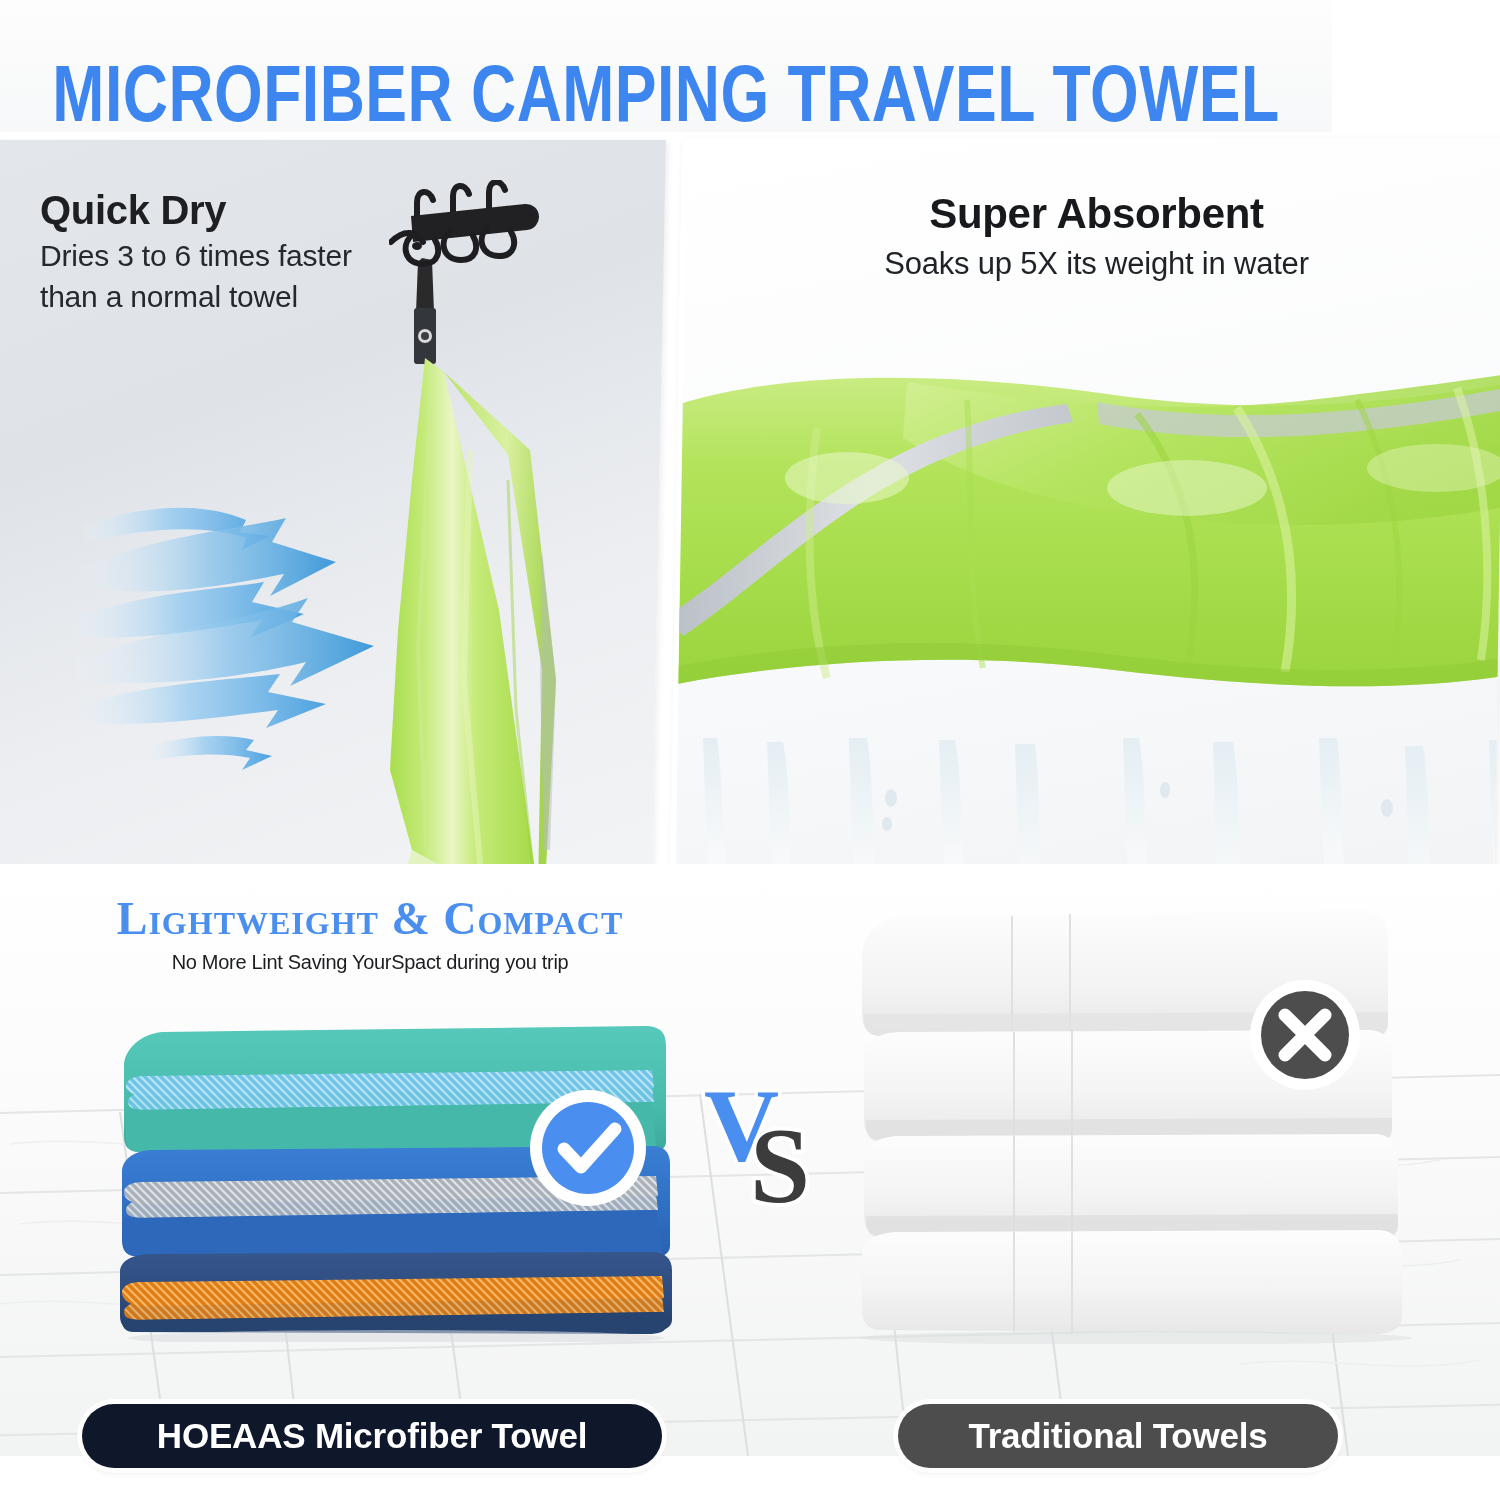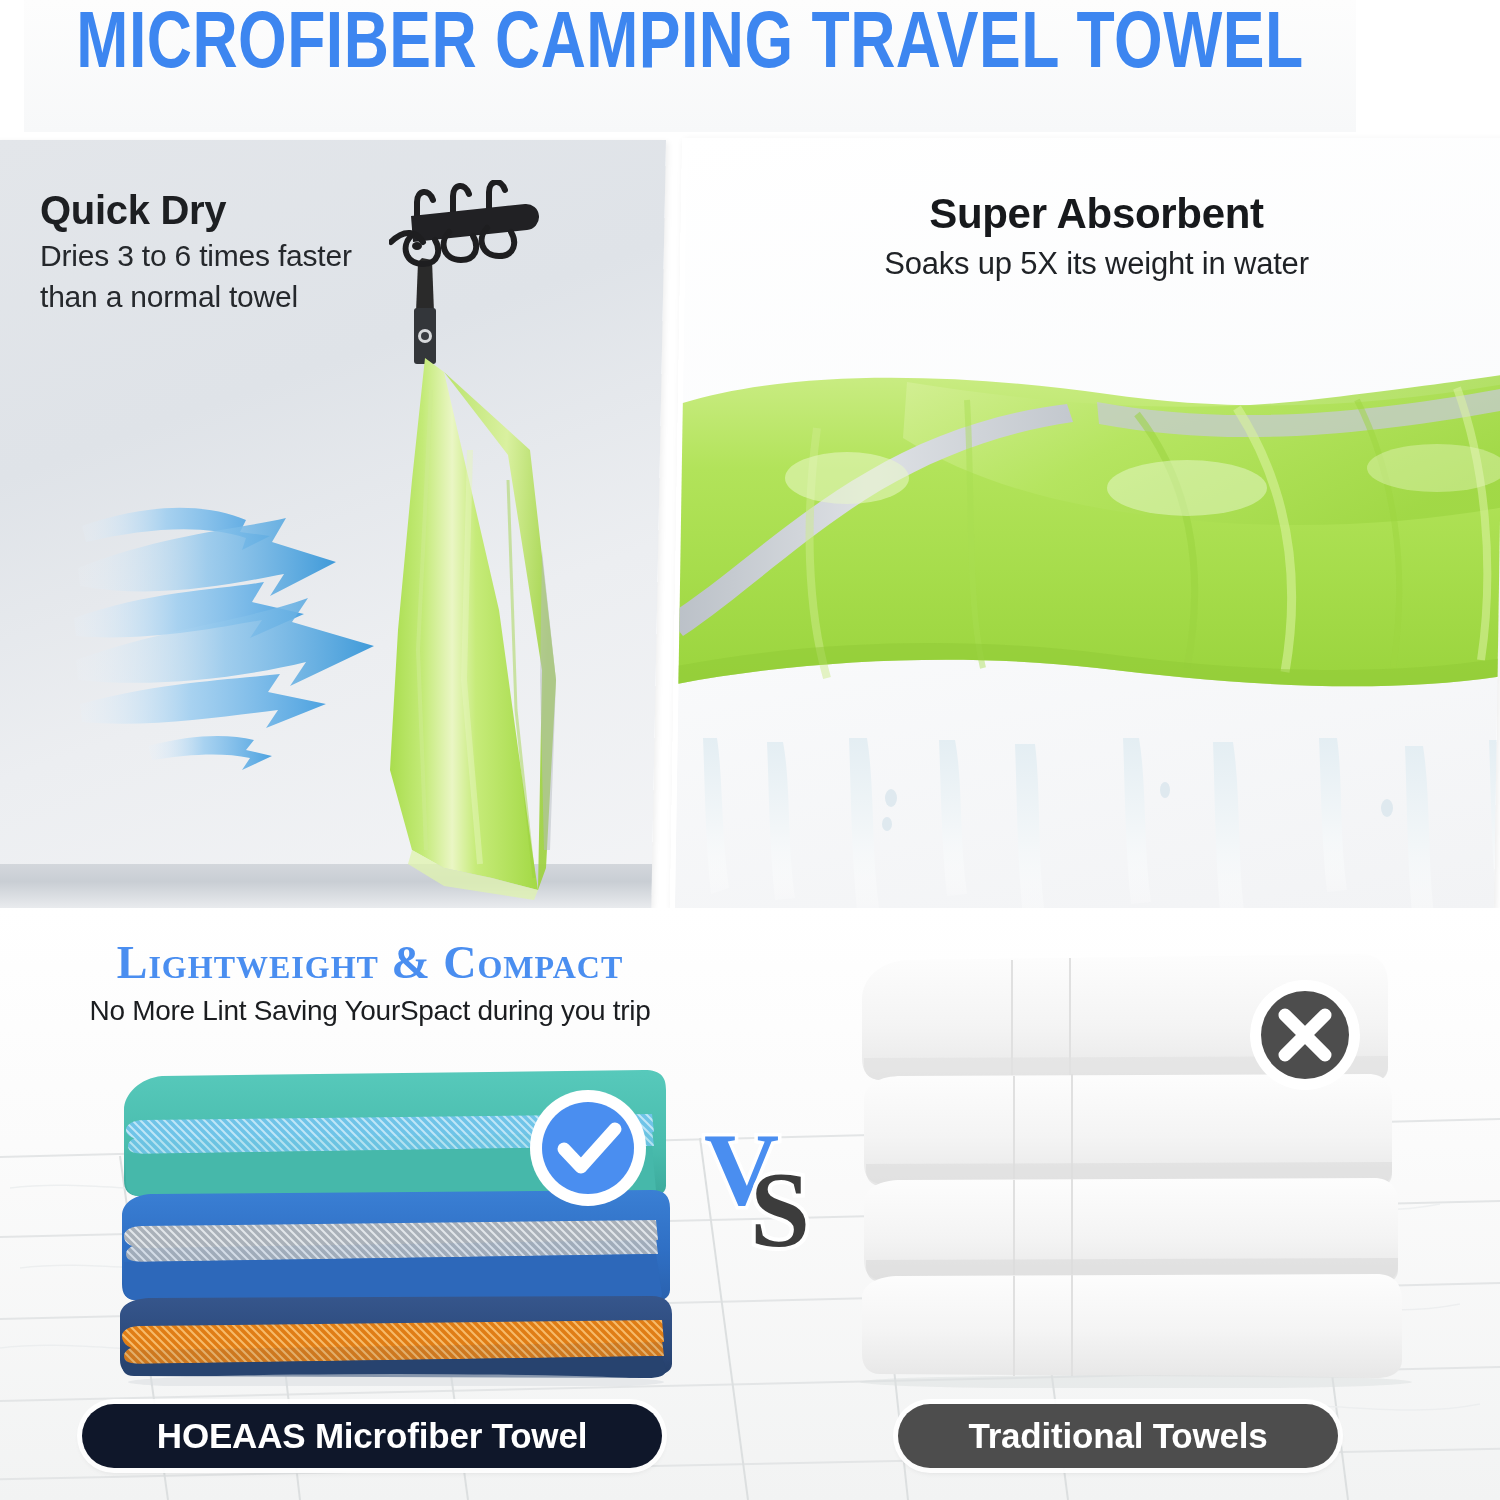--- a/index.html
+++ b/index.html
@@ -7,21 +7,21 @@
   body {
     font-family:"Liberation Sans", sans-serif;
     background:#ffffff;
     position:relative;
   }
 
   
   .title-bar{
     position:absolute; left:0; top:0; width:1332px; height:132px;
     background:linear-gradient(180deg,#fdfdfd 0%, #f7f8f9 100%);
-    display:flex; align-items:flex-start; justify-content:center;margin-left:24px;
+    display:flex; align-items:flex-end; justify-content:center;
   }
   .title-text{
     font-family:"Liberation Sans", sans-serif;
     font-weight:bold;
     font-size:68px;
     letter-spacing:0.5px;
     color:#3d86f0;
     transform:scaleX(0.92) scaleY(1.18);
     transform-origin:center center;
     white-space:nowrap;
@@ -69,33 +69,33 @@
   }
   .ab-inner{ transform:skewX(0.9deg); transform-origin:top left; width:100%; height:100%; position:relative;}
   .ab-text{ position:absolute; left:0; top:52px; width:100%; text-align:center;}
   .ab-head{ font-size:42px; font-weight:bold; color:#17191c; letter-spacing:-0.3px;}
   .ab-sub{ font-size:31px; color:#1f2226; margin-top:8px; letter-spacing:-0.2px;}
   .wettowel{ position:absolute; left:-20px; top:230px; width:880px; height:420px; }
   .drips{ position:absolute; left:0px; top:600px; width:860px; height:190px;}
 
   
   .bottom{
-    position:absolute; left:0; top:908px; width:1500px; height:592px;
+    position:absolute; left:0; top:864px; width:1500px; height:592px;
     background:#ffffff; overflow:hidden;
   }
   .wood{ position:absolute; left:0; top:0; width:1500px; height:592px; }
 
   .lw-wrap{ position:absolute; left:0; top:28px; width:740px; text-align:center; }
   .lw-head{
     font-size:46px; font-weight:bold; color:#4a8ef0;
     font-variant:small-caps; letter-spacing:1px;
     font-family:"Liberation Serif", serif;
   }
   .lw-sub{
-    font-size:28px; color:#1b1d20; margin-top:6px; letter-spacing:-0.3px;
+    font-size:20px; color:#1b1d20; margin-top:6px; letter-spacing:-0.3px;
   }
 
   
   .stack-micro{ position:absolute; left:96px; top:160px; width:584px; height:318px; }
   .stack-trad{ position:absolute; left:836px; top:40px; width:620px; height:440px; }
 
   
   .badge-check{ position:absolute; left:527px; top:1087px; width:122px; height:122px; }
   .badge-x{ position:absolute; left:1247px; top:977px; width:116px; height:116px; }
 

